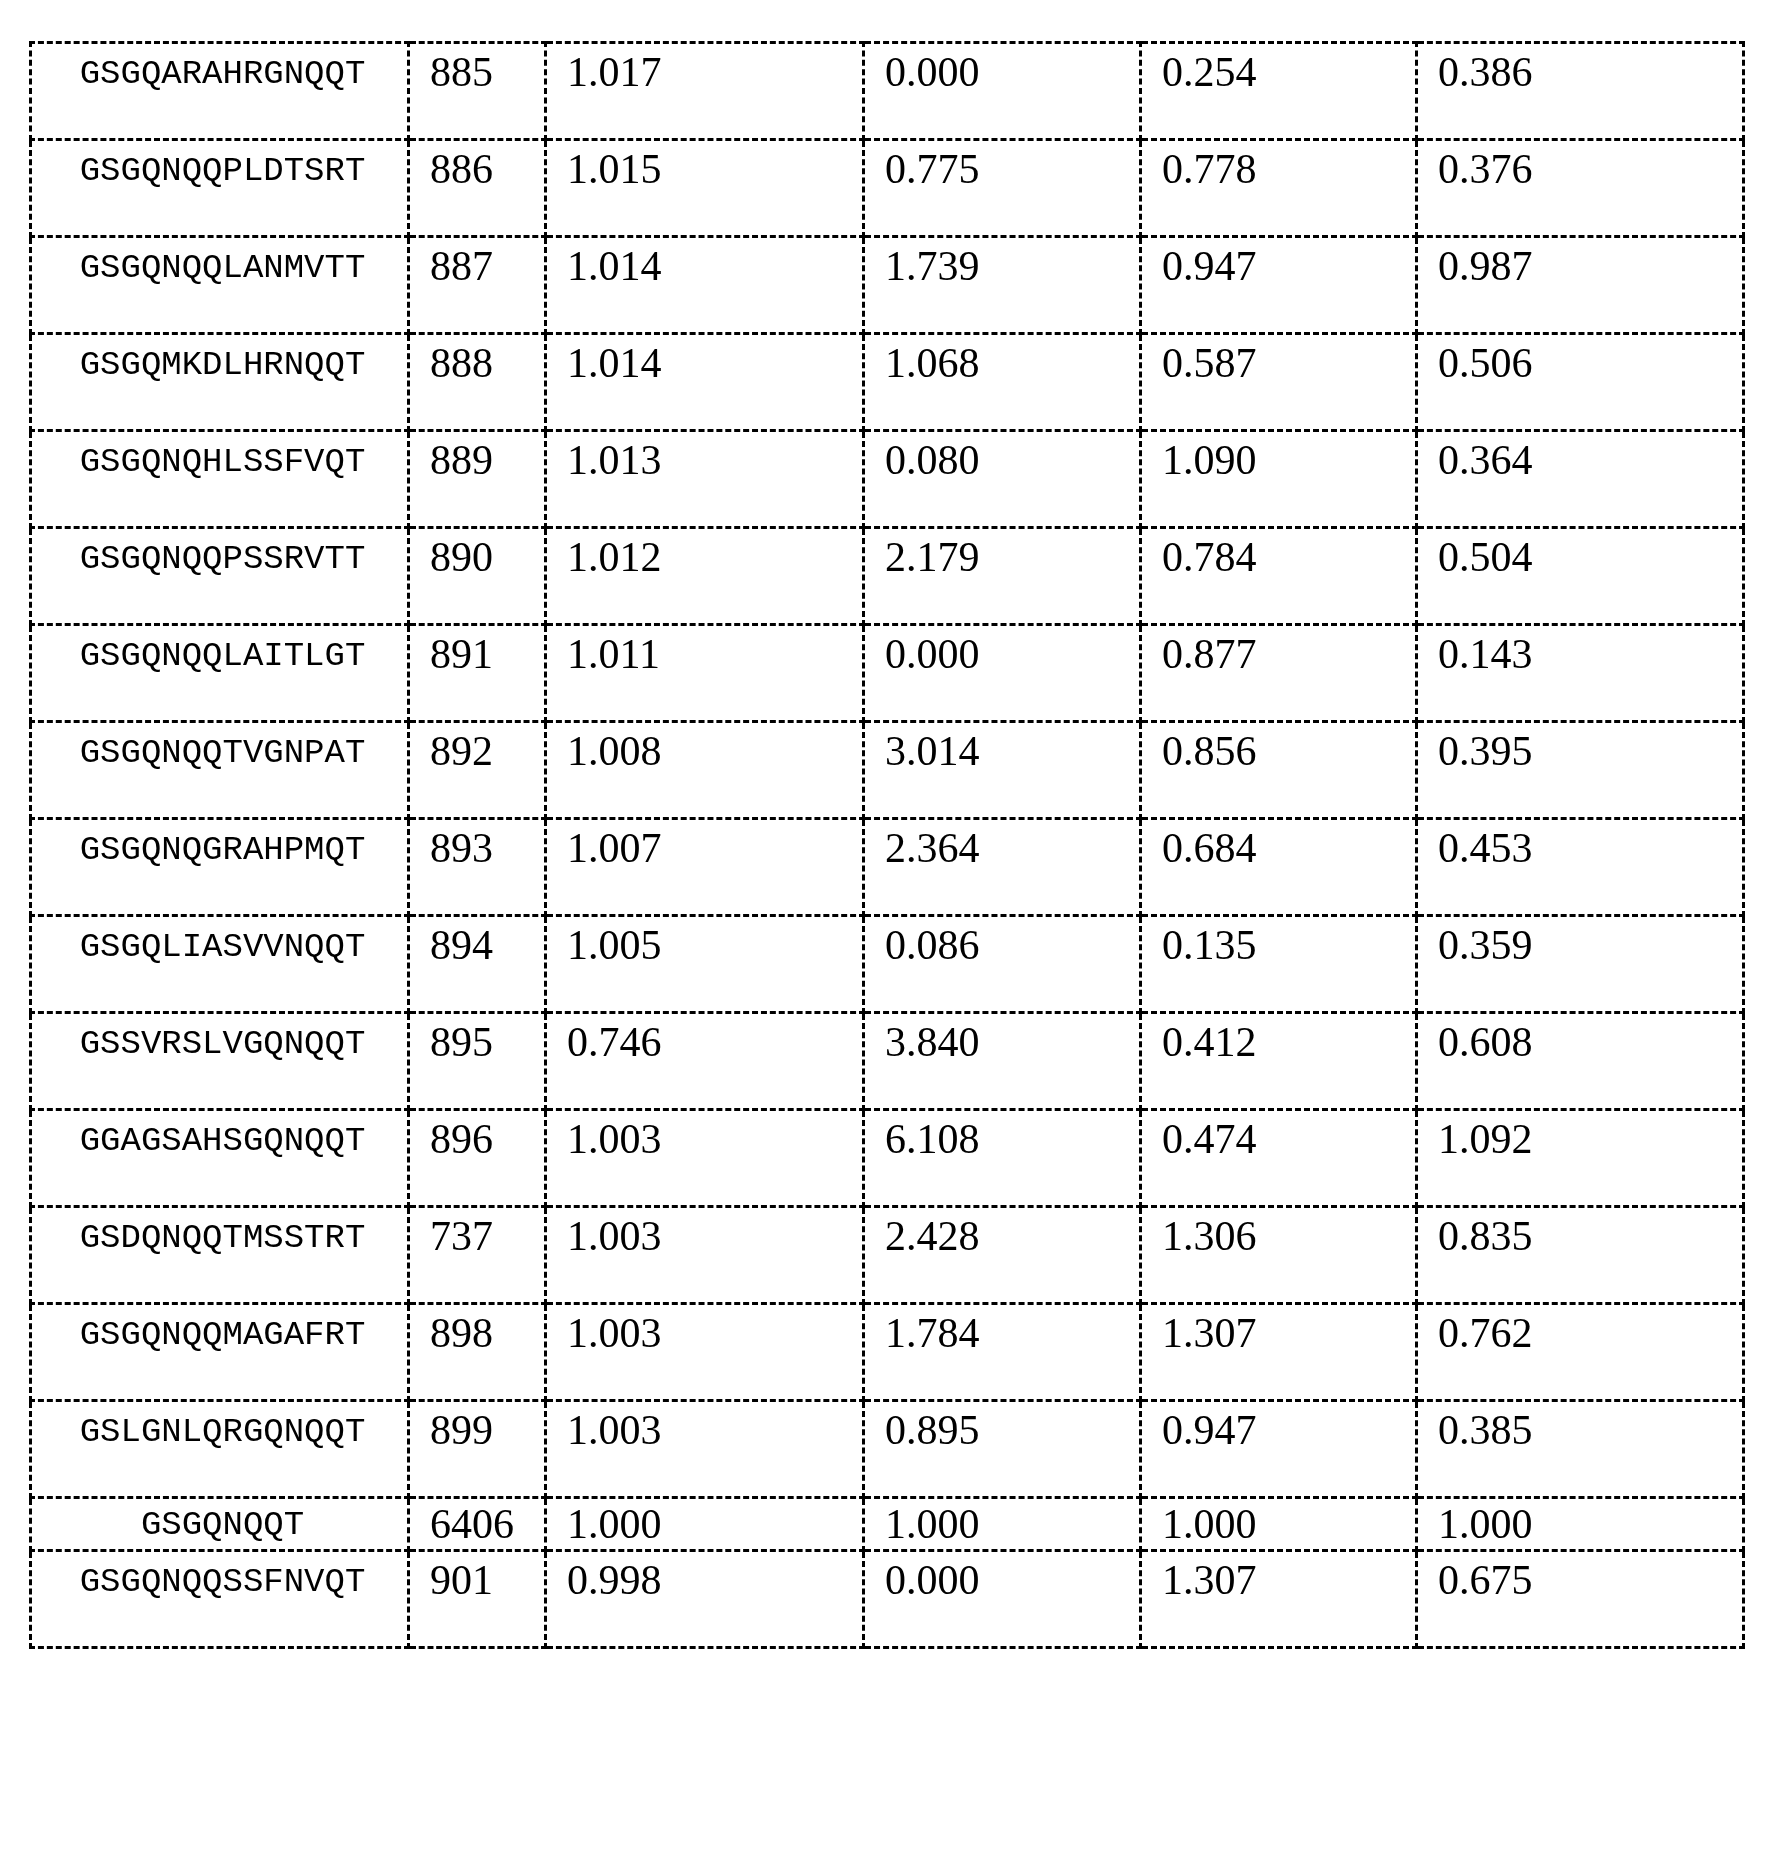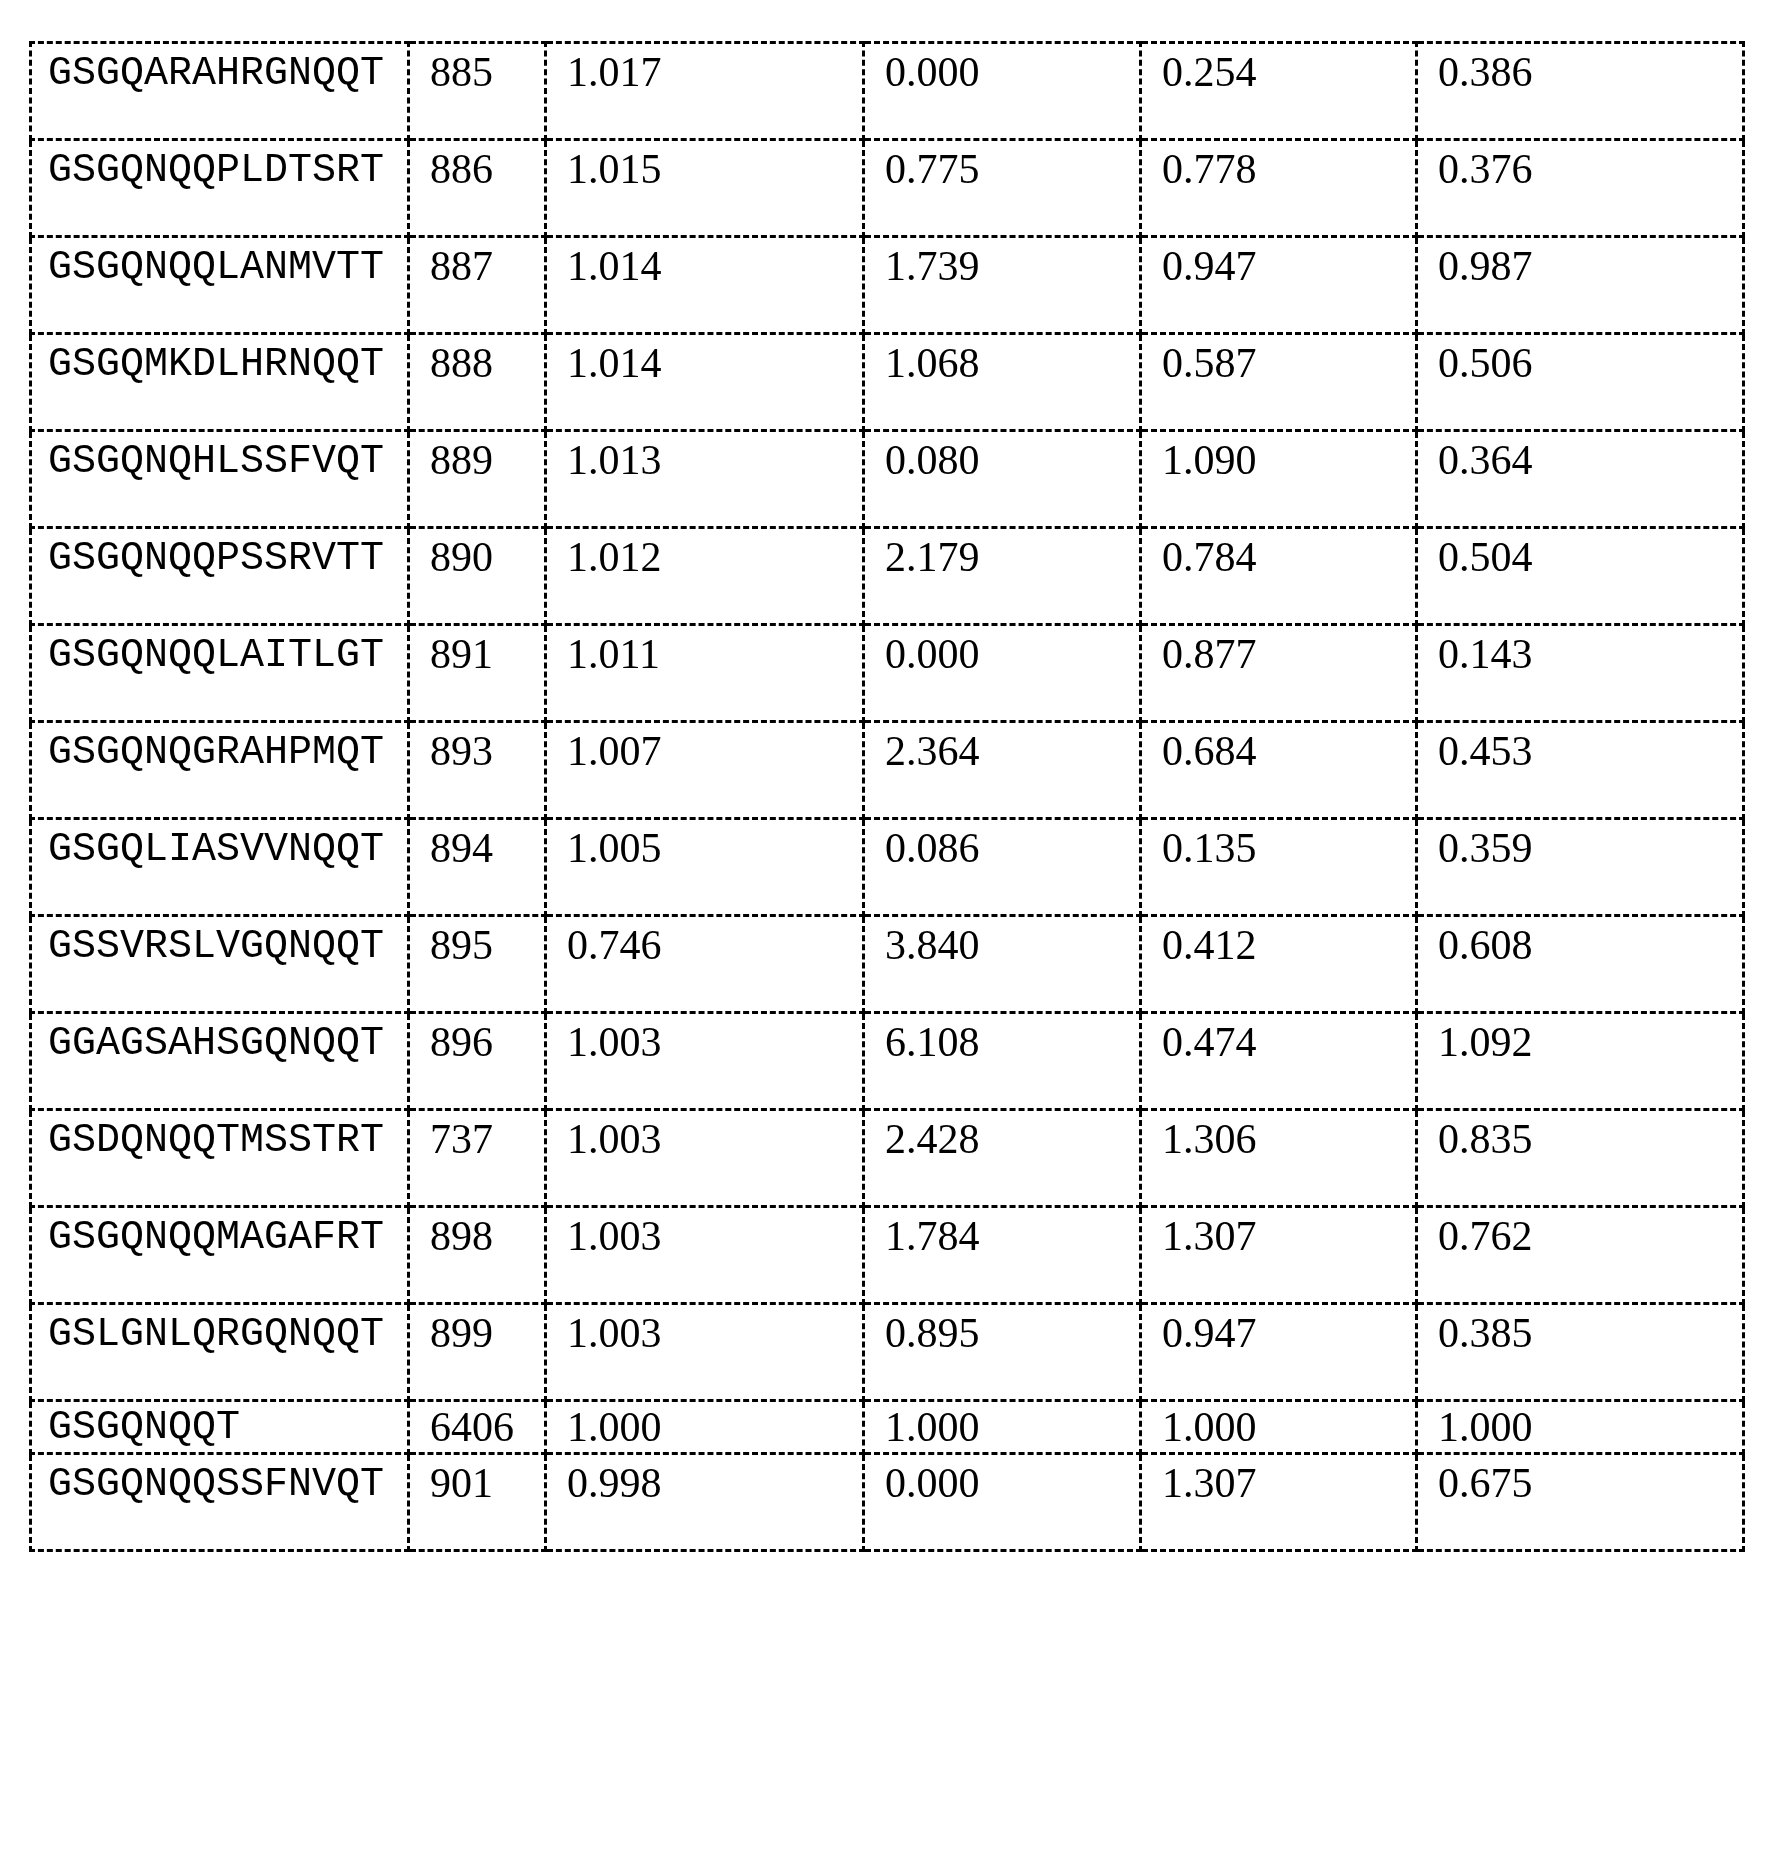--- a/index.html
+++ b/index.html
@@ -31,25 +31,26 @@
   }
   table.seq-table td {
     border: 3px dashed #000000;
     vertical-align: top;
     overflow: hidden;
   }
   tr.row-tall { height: 97px; }
   tr.row-short { height: 50px; }
   td.seq-cell {
     font-family: "Liberation Mono", "DejaVu Sans Mono", monospace;
-    font-size: 40px;
+    font-size: 34px;
     line-height: 48px;
     word-break: break-all;
     padding: 6px 10px 0 16px;
     letter-spacing: 0;
+    text-align: center;
   }
   td.num-cell {
     font-family: "Liberation Serif", "DejaVu Serif", serif;
     font-size: 42px;
     line-height: 46px;
     padding: 5px 0 0 20px;
     white-space: nowrap;
   }
   tr.row-short td.seq-cell,
   tr.row-short td.num-cell {
@@ -120,20 +121,28 @@
         </tr>
         <tr class="row-tall">
           <td class="seq-cell">GSGQNQQLAITLGT</td>
           <td class="num-cell">891</td>
           <td class="num-cell">1.011</td>
           <td class="num-cell">0.000</td>
           <td class="num-cell">0.877</td>
           <td class="num-cell">0.143</td>
         </tr>
         <tr class="row-tall">
+          <td class="seq-cell">GSGQNQQTVGNPAT</td>
+          <td class="num-cell">892</td>
+          <td class="num-cell">1.008</td>
+          <td class="num-cell">3.014</td>
+          <td class="num-cell">0.856</td>
+          <td class="num-cell">0.395</td>
+        </tr>
+        <tr class="row-tall">
           <td class="seq-cell">GSGQNQGRAHPMQT</td>
           <td class="num-cell">893</td>
           <td class="num-cell">1.007</td>
           <td class="num-cell">2.364</td>
           <td class="num-cell">0.684</td>
           <td class="num-cell">0.453</td>
         </tr>
         <tr class="row-tall">
           <td class="seq-cell">GSGQLIASVVNQQT</td>
           <td class="num-cell">894</td>

